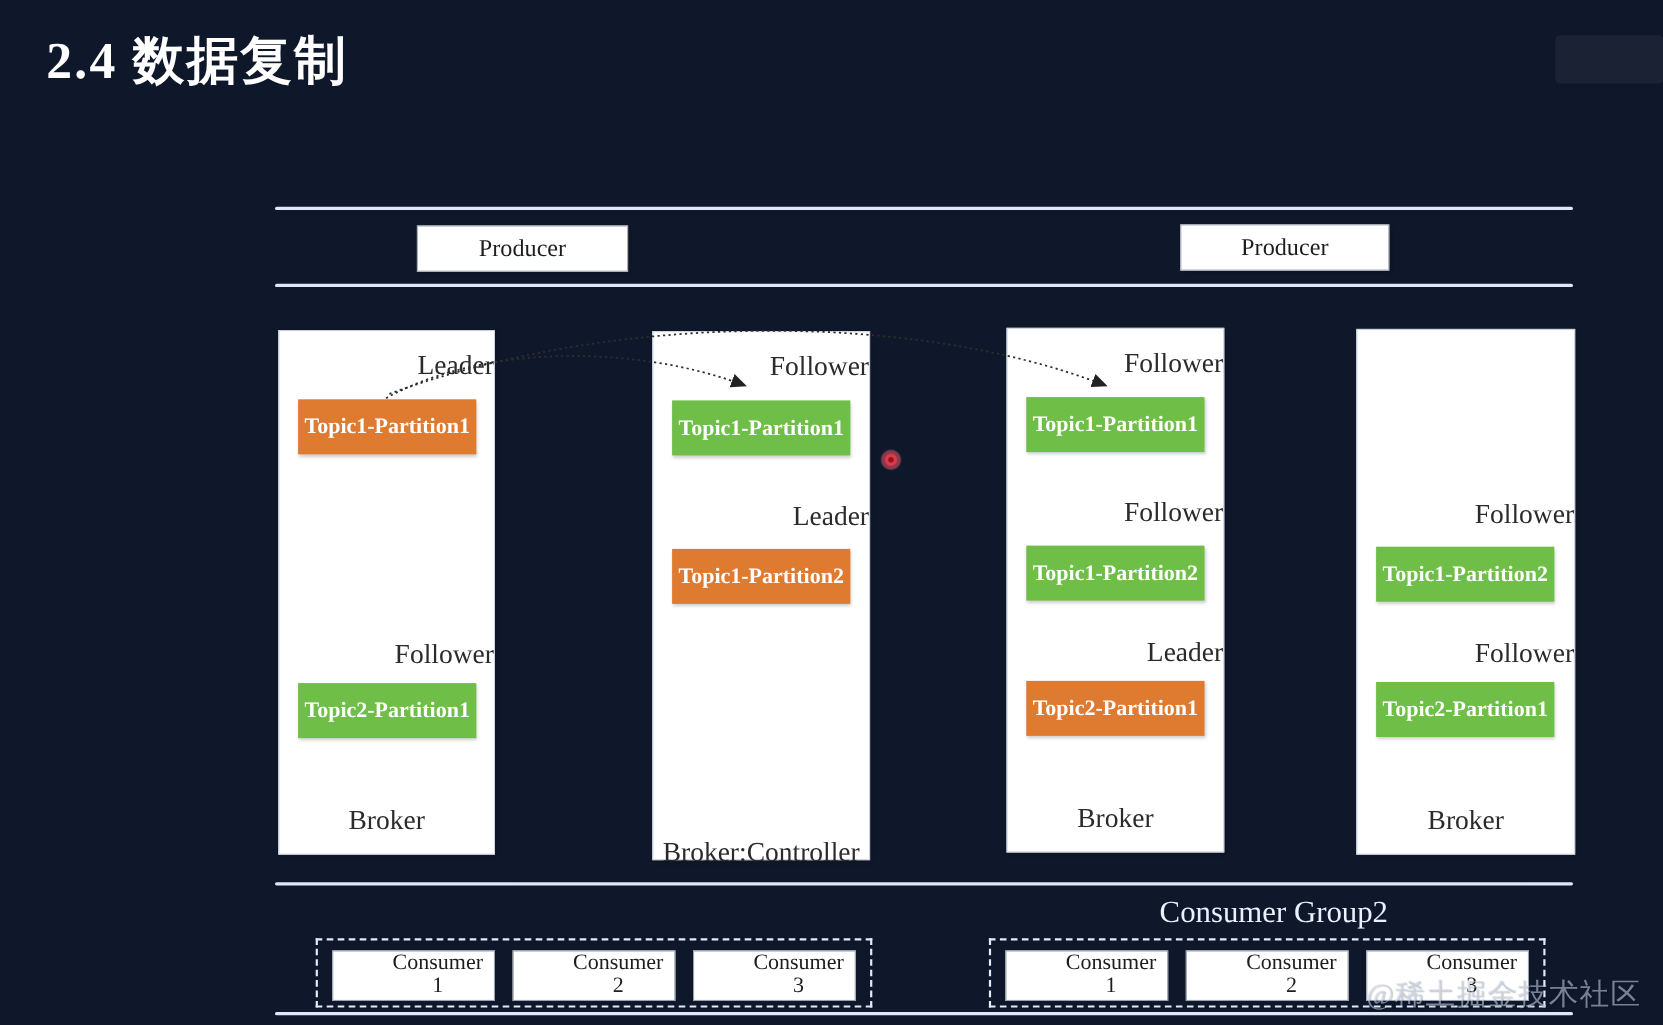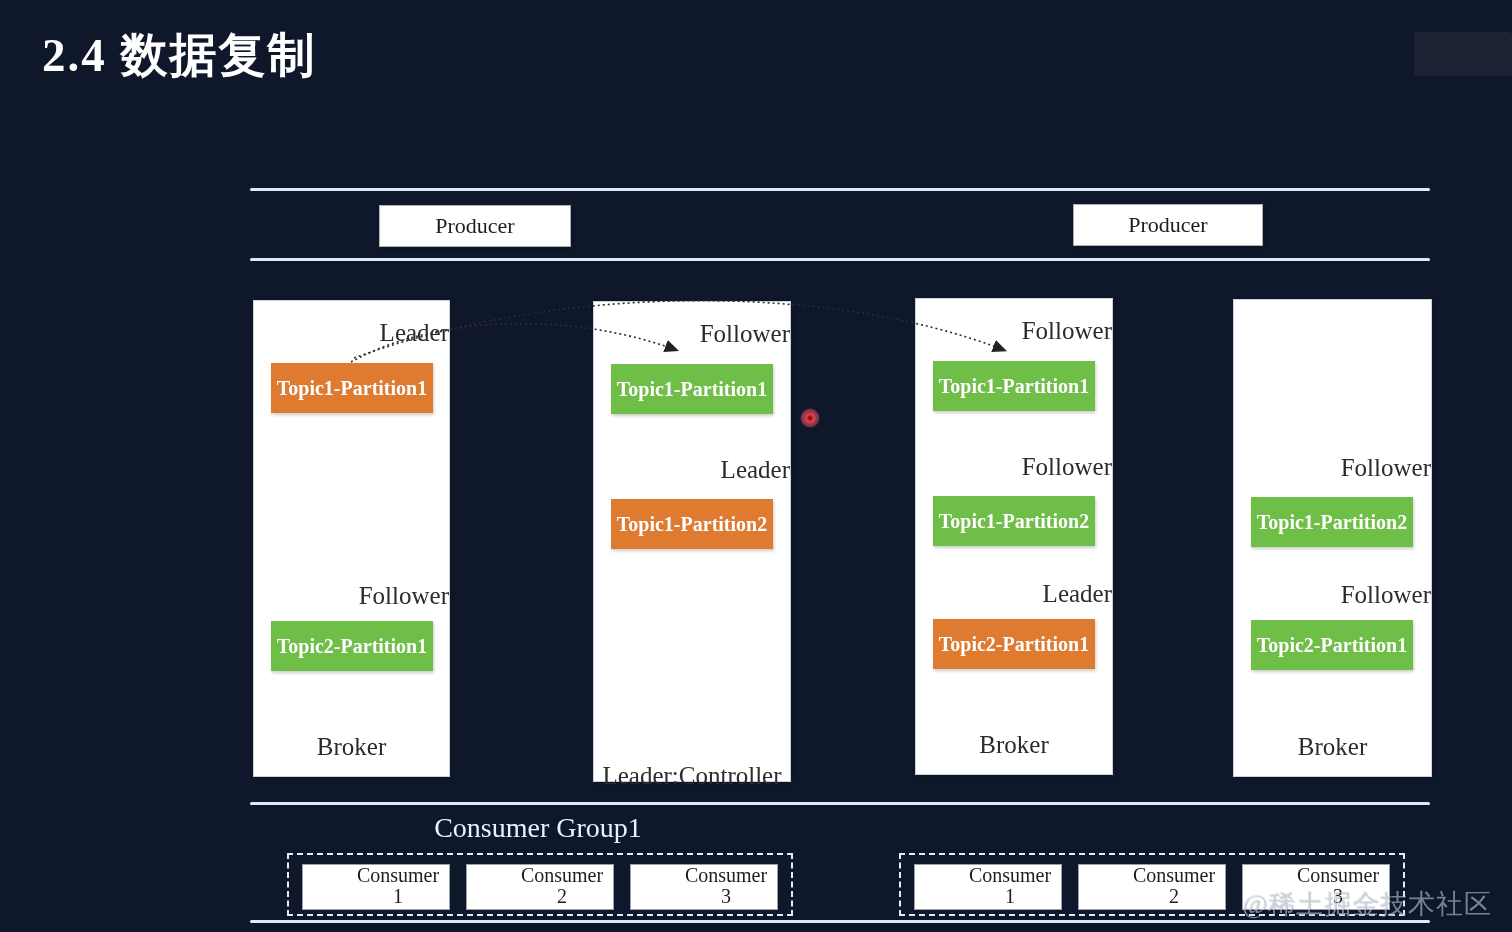--- a/index.html
+++ b/index.html
@@ -92,21 +92,21 @@
     <div class="role s2">Follower</div>
     <div class="part s2 follower">Topic2-Partition1</div>
     <div class="broker-name">Broker</div>
   </div>
 
   <div class="broker b2">
     <div class="role s0">Follower</div>
     <div class="part s0 follower">Topic1-Partition1</div>
     <div class="role s1">Leader</div>
     <div class="part s1 leader">Topic1-Partition2</div>
-    <div class="broker-name">Leader:Controller</div>
+    <div class="broker-name">Broker:Controller</div>
   </div>
 
   <div class="broker b3">
     <div class="role s0">Follower</div>
     <div class="part s0 follower">Topic1-Partition1</div>
     <div class="role s1">Follower</div>
     <div class="part s1 follower">Topic1-Partition2</div>
     <div class="role s2">Leader</div>
     <div class="part s2 leader">Topic2-Partition1</div>
     <div class="broker-name">Broker</div>
@@ -128,35 +128,35 @@
     </defs>
     <path d="M 351 362 C 440 312, 580 314, 676 350" fill="none" stroke="#2d2d2d" stroke-width="1.6" stroke-dasharray="2 3" marker-end="url(#ah)"></path>
     <path d="M 354 358 C 560 283, 830 283, 1004 350" fill="none" stroke="#2d2d2d" stroke-width="1.6" stroke-dasharray="2 3" marker-end="url(#ah)"></path>
   </svg>
 
   <div class="red-dot"></div>
 
   <div class="rail r3"></div>
   <div class="rail r4"></div>
 
-  <div class="cg-label g1">Consumer Group1</div>
   <div class="cg-box g1"></div>
   <div class="consumer g1c1">
     <span class="c-line">Consumer</span>
     <span class="c-line">1</span>
   </div>
   <div class="consumer g1c2">
     <span class="c-line">Consumer</span>
     <span class="c-line">2</span>
   </div>
   <div class="consumer g1c3">
     <span class="c-line">Consumer</span>
     <span class="c-line">3</span>
   </div>
 
+  <div class="cg-label g2">Consumer Group2</div>
   <div class="cg-box g2"></div>
   <div class="consumer g2c1">
     <span class="c-line">Consumer</span>
     <span class="c-line">1</span>
   </div>
   <div class="consumer g2c2">
     <span class="c-line">Consumer</span>
     <span class="c-line">2</span>
   </div>
   <div class="consumer g2c3">

